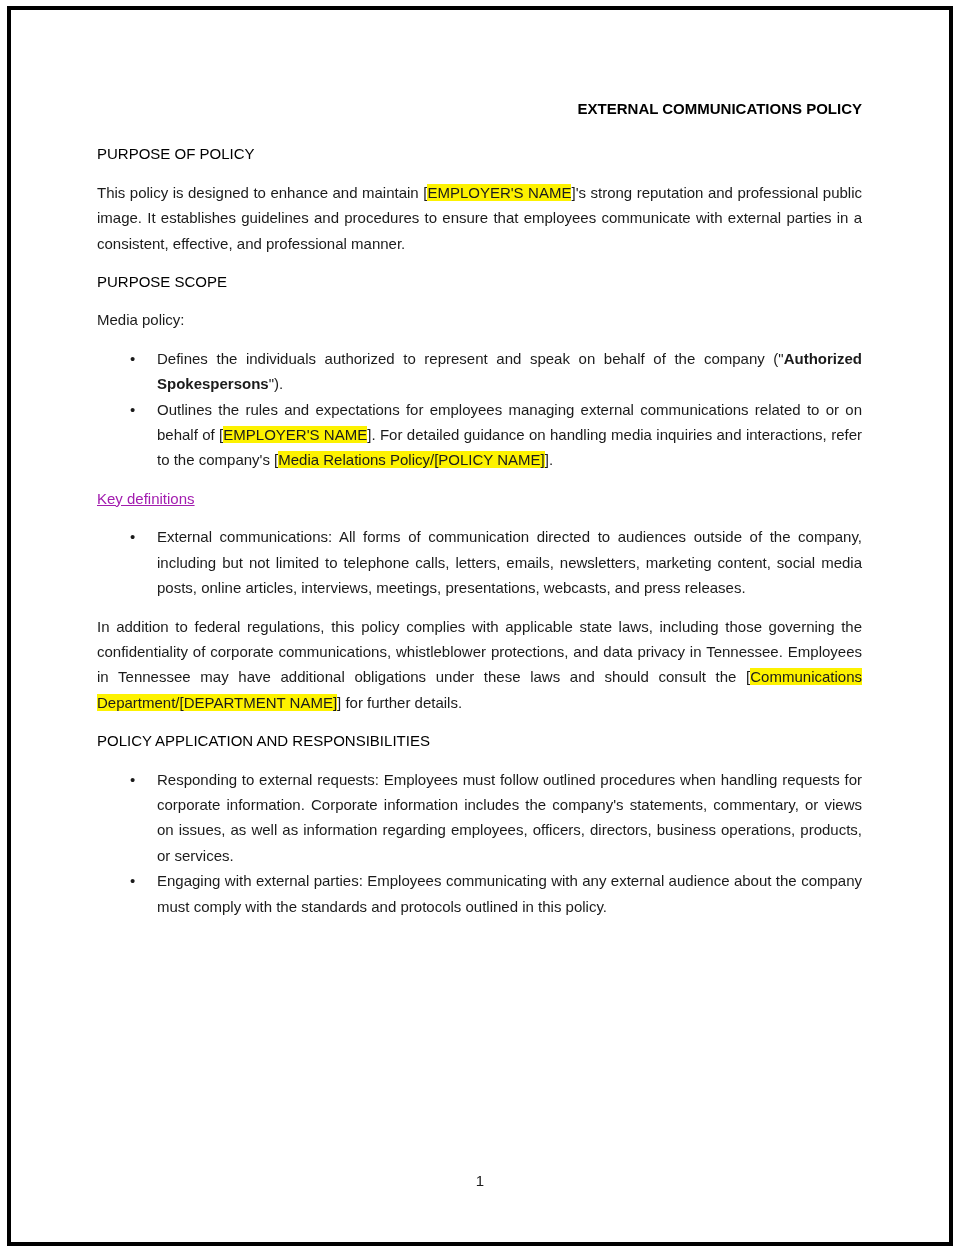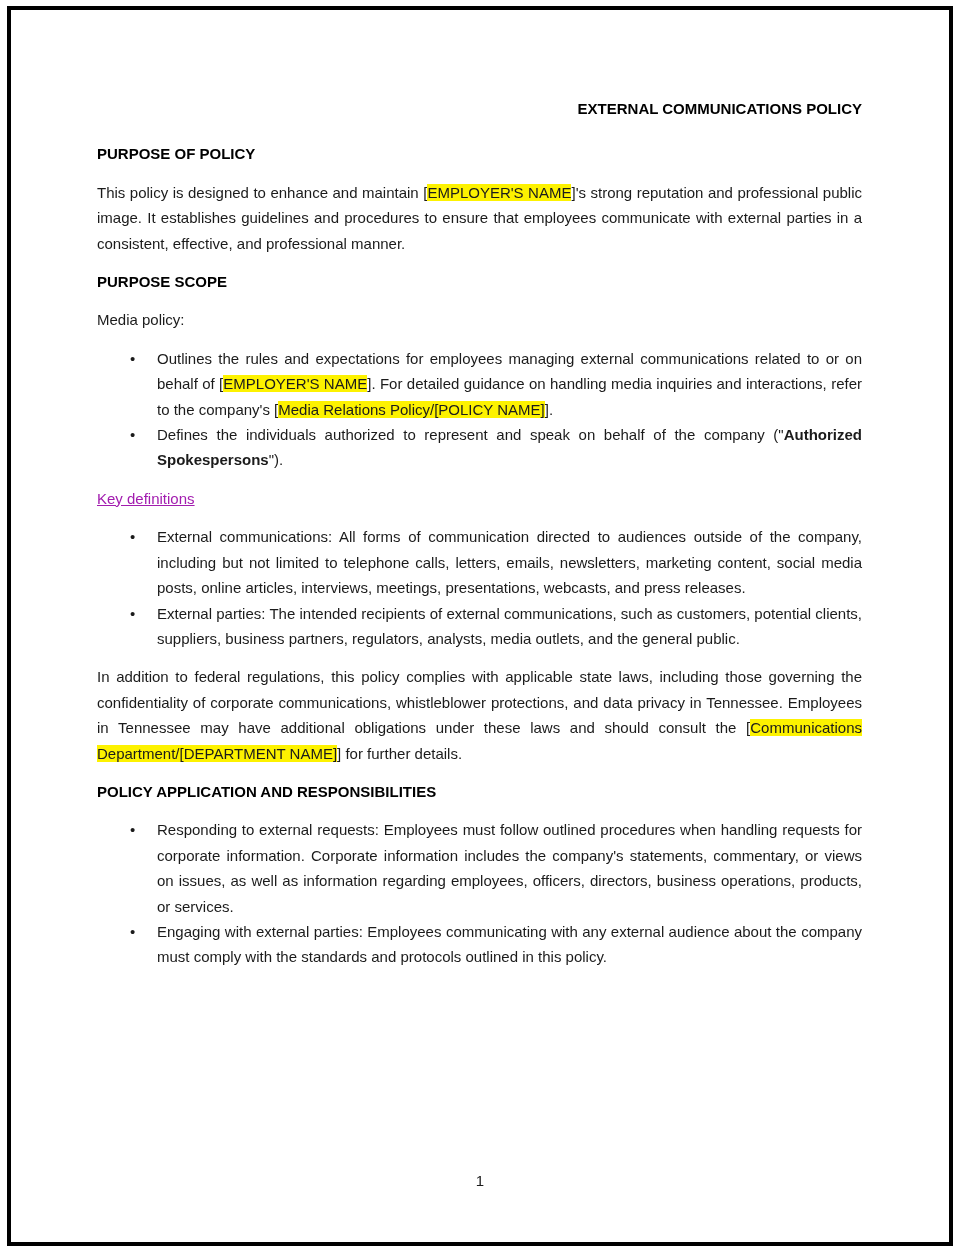--- a/index.html
+++ b/index.html
@@ -31,21 +31,21 @@
   }
   .title {
     font-size: 15px;
     font-weight: 700;
     color: #000000;
     text-align: right;
     margin: 0 0 20px 0;
   }
   .heading {
     font-size: 15px;
-    font-weight: 700;
+    font-weight: 400;
     color: #000000;
     margin: 0 0 13px 0;
   }
   .subheading {
     font-size: 15px;
     font-weight: 400;
     color: #a21caf;
     text-decoration: underline;
     margin: 0 0 13px 0;
   }
@@ -98,29 +98,28 @@
 
   <h2 class="heading">PURPOSE OF POLICY</h2>
 
   <p class="para"><span>This policy is designed to enhance and maintain [</span><span class="hl">EMPLOYER'S NAME</span><span>]'s strong reputation and professional public image. It establishes guidelines and procedures to ensure that employees communicate with external parties in a consistent, effective, and professional manner.</span></p>
 
   <h2 class="heading">PURPOSE SCOPE</h2>
 
   <p class="para">Media policy:</p>
 
   <ul class="bullets">
+    <li><span>Defines the individuals authorized to represent and speak on behalf of the company ("</span><span class="bold">Authorized Spokespersons</span><span>").</span></li>
     <li><span>Outlines the rules and expectations for employees managing external communications related to or on behalf of [</span><span class="hl">EMPLOYER'S NAME</span><span>]. For detailed guidance on handling media inquiries and interactions, refer to the company's [</span><span class="hl">Media Relations Policy/[POLICY NAME]</span><span>].</span></li>
-    <li><span>Defines the individuals authorized to represent and speak on behalf of the company ("</span><span class="bold">Authorized Spokespersons</span><span>").</span></li>
   </ul>
 
   <h3 class="subheading">Key definitions</h3>
 
   <ul class="bullets">
     <li>External communications: All forms of communication directed to audiences outside of the company, including but not limited to telephone calls, letters, emails, newsletters, marketing content, social media posts, online articles, interviews, meetings, presentations, webcasts, and press releases.</li>
-    <li>External parties: The intended recipients of external communications, such as customers, potential clients, suppliers, business partners, regulators, analysts, media outlets, and the general public.</li>
   </ul>
 
   <p class="para"><span>In addition to federal regulations, this policy complies with applicable state laws, including those governing the confidentiality of corporate communications, whistleblower protections, and data privacy in Tennessee. Employees in Tennessee may have additional obligations under these laws and should consult the [</span><span class="hl">Communications Department/[DEPARTMENT NAME]</span><span>] for further details.</span></p>
 
   <h2 class="heading">POLICY APPLICATION AND RESPONSIBILITIES</h2>
 
 
   <ul class="bullets">
     <li>Responding to external requests: Employees must follow outlined procedures when handling requests for corporate information. Corporate information includes the company's statements, commentary, or views on issues, as well as information regarding employees, officers, directors, business operations, products, or services.</li>
     <li>Engaging with external parties: Employees communicating with any external audience about the company must comply with the standards and protocols outlined in this policy.</li>

